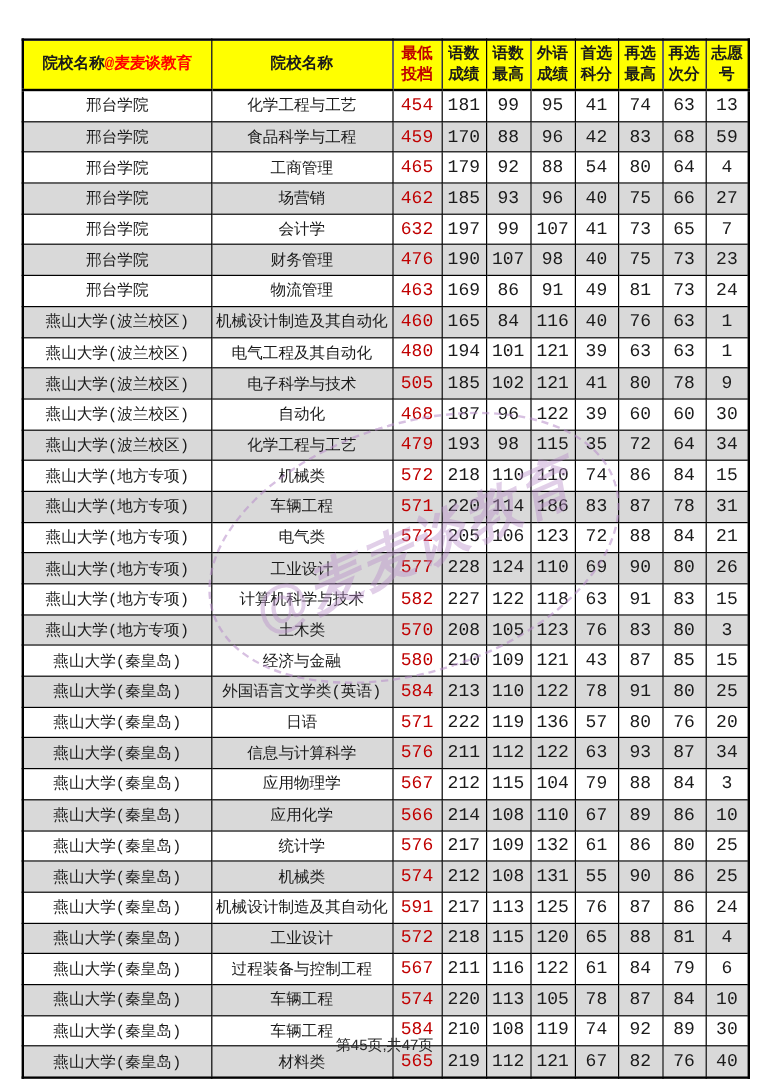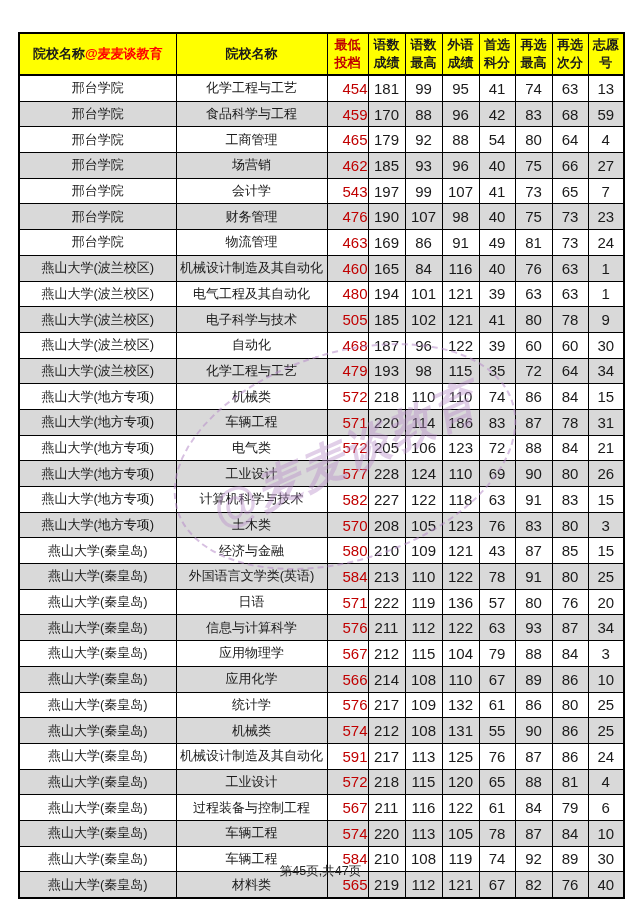--- a/index.html
+++ b/index.html
@@ -7,38 +7,39 @@
     width:640px;height:904px;background:#ffffff;
     font-family:"Liberation Sans","DejaVu Sans",sans-serif;
     position:relative;overflow:hidden;
   }
   .page{position:absolute;inset:0;background:#ffffff;}
 
   table.score-table{
     position:absolute;left:18px;top:32px;width:605px;
     border-collapse:collapse;table-layout:fixed;
     border:2px solid #000;
+    font-family:Liberation Mono, monospace;
   }
   .score-table th,.score-table td{
     border:1px solid #000;
     text-align:center;vertical-align:middle;
     padding:0;overflow:hidden;white-space:nowrap;
     color:#1a1a1a;
   }
   .score-table thead th{
     background:#FFFF00;
     font-weight:bold;font-size:13px;line-height:1.35;
     height:40px;white-space:pre-line;
     border-bottom:2px solid #000;
   }
   .score-table thead th.red{color:#C00000;}
   .score-table thead th .brand{color:#FF0000;}
   .score-table tbody td{height:24.7px;font-size:15px;}
   .score-table tbody td.txt{font-size:13px;}
-  .score-table tbody td.min{color:#C00000;text-align:right;}
+  .score-table tbody td.min{color:#C00000;}
   .score-table tbody tr:nth-child(even){background:#D9D9D9;}
 
   .footer{
     position:absolute;left:18px;top:863px;width:605px;
     text-align:center;font-size:12.5px;color:#2b2b2b;
   }
 
   .watermark{
     position:absolute;left:168px;top:352px;width:350px;height:205px;
     border:2.5px dashed rgba(183,140,201,0.55);
@@ -139,21 +140,21 @@
           <td>93</td>
           <td>96</td>
           <td>40</td>
           <td>75</td>
           <td>66</td>
           <td>27</td>
         </tr>
         <tr>
           <td class="txt">邢台学院</td>
           <td class="txt">会计学</td>
-          <td class="min">543</td>
+          <td class="min">632</td>
           <td>197</td>
           <td>99</td>
           <td>107</td>
           <td>41</td>
           <td>73</td>
           <td>65</td>
           <td>7</td>
         </tr>
         <tr>
           <td class="txt">邢台学院</td>

